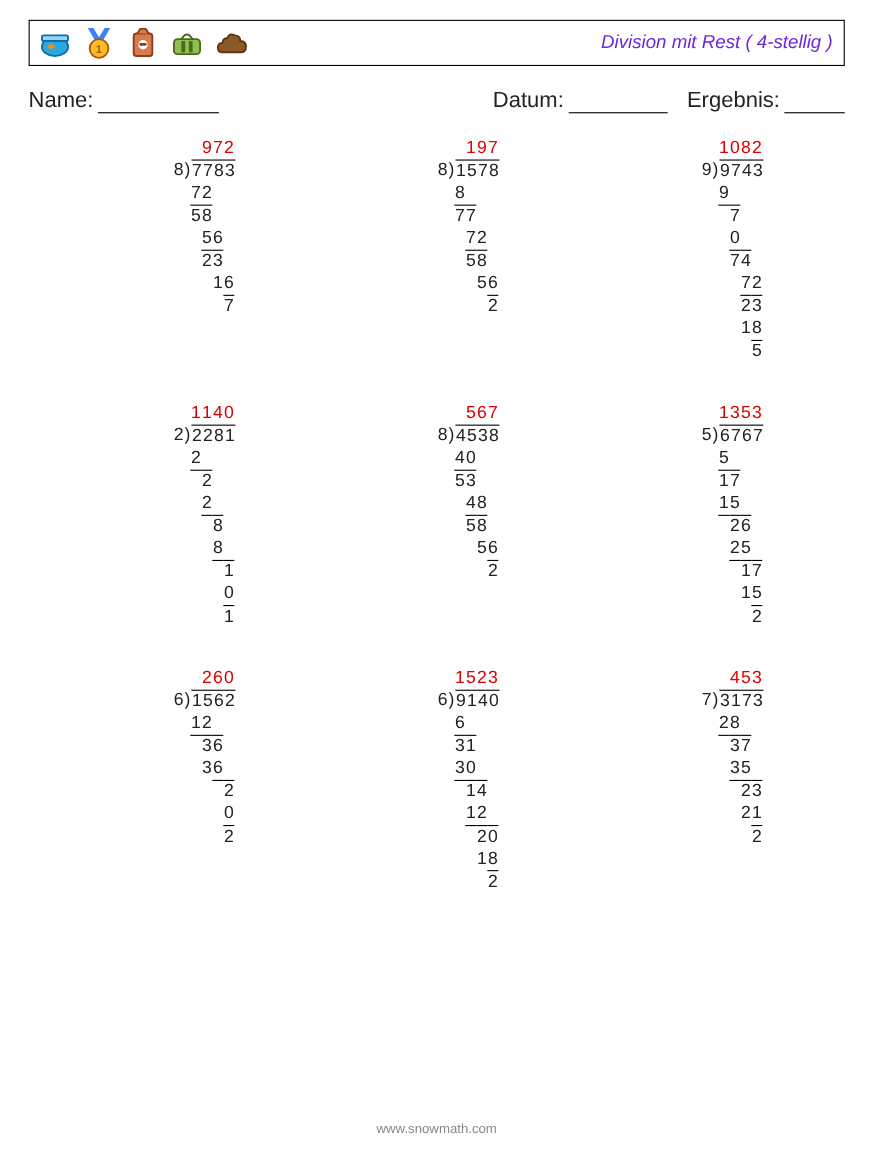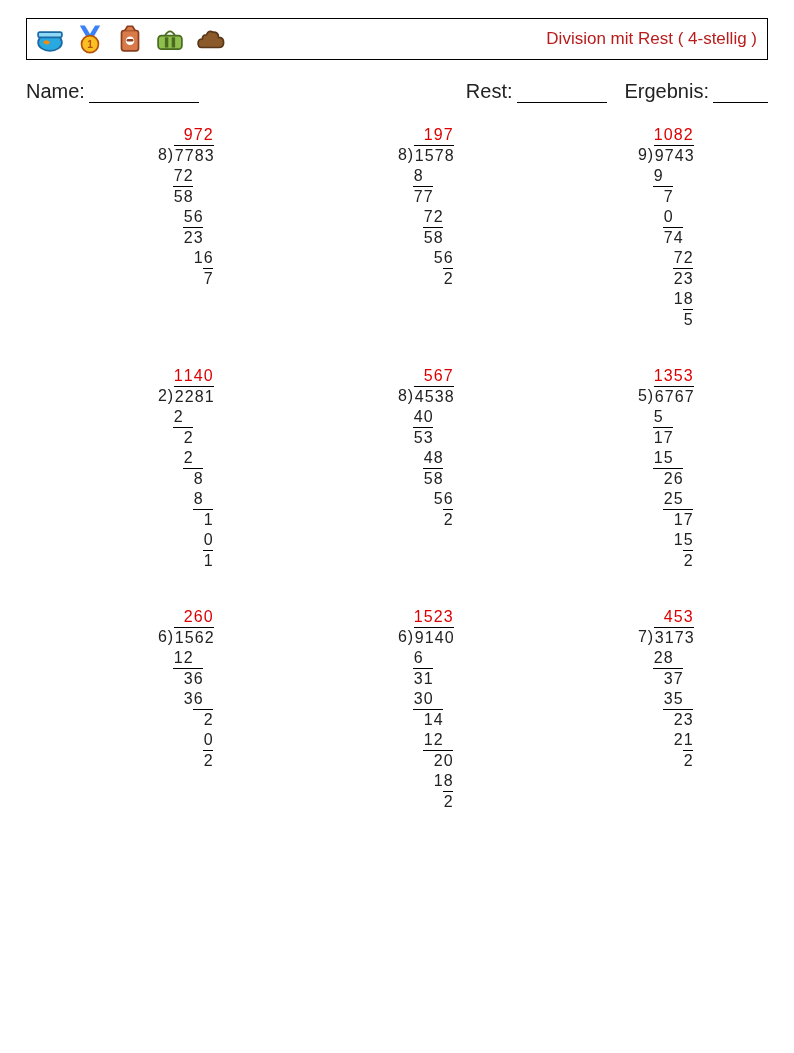--- a/index.html
+++ b/index.html
@@ -28,21 +28,22 @@
     box-sizing: border-box;
   }
   .icons {
     display: flex;
     align-items: center;
     gap: 6px;
   }
   .icon svg { width: 34px; height: 34px; display: block; }
   .title {
     font-size: 17px;
-    color: #b91c1c;
+    color: #6d28d9;
+    font-style: italic;
   }
   .info-row {
     display: flex;
     align-items: flex-end;
     margin-top: 20px;
     font-size: 20px;
   }
   .info-row .lbl { white-space: pre; }
   .underline {
     display: inline-block;
@@ -132,21 +133,21 @@
           </svg>
       </span>
     </div>
     <span class="title">Division mit Rest ( 4-stellig )</span>
   </div>
 
   <div class="info-row">
     <span class="lbl">Name:</span>
     <span class="underline" style="width:110px; margin-left:4px;"></span>
     <span style="flex:1"></span>
-    <span class="lbl">Rest:</span>
+    <span class="lbl">Datum:</span>
     <span class="underline" style="width:90px; margin-left:4px;"></span>
     <span style="width:18px"></span>
     <span class="lbl">Ergebnis:</span>
     <span class="underline" style="width:55px; margin-left:4px;"></span>
   </div>
 
   <div class="grid" id="problems-grid">
       <div class="row">
         <div class="problem">
           <div class="ld">
@@ -772,13 +773,16 @@
                   <span class="c"></span>
                   <span class="c bar">2</span>
                 </div>
               </div>
             </div>
           </div>
         </div>
       </div>
     </div>
 
+  <div class="footer">
+    <span>www.snowmath.com</span>
+  </div>
 </div>
 
 </body></html>

